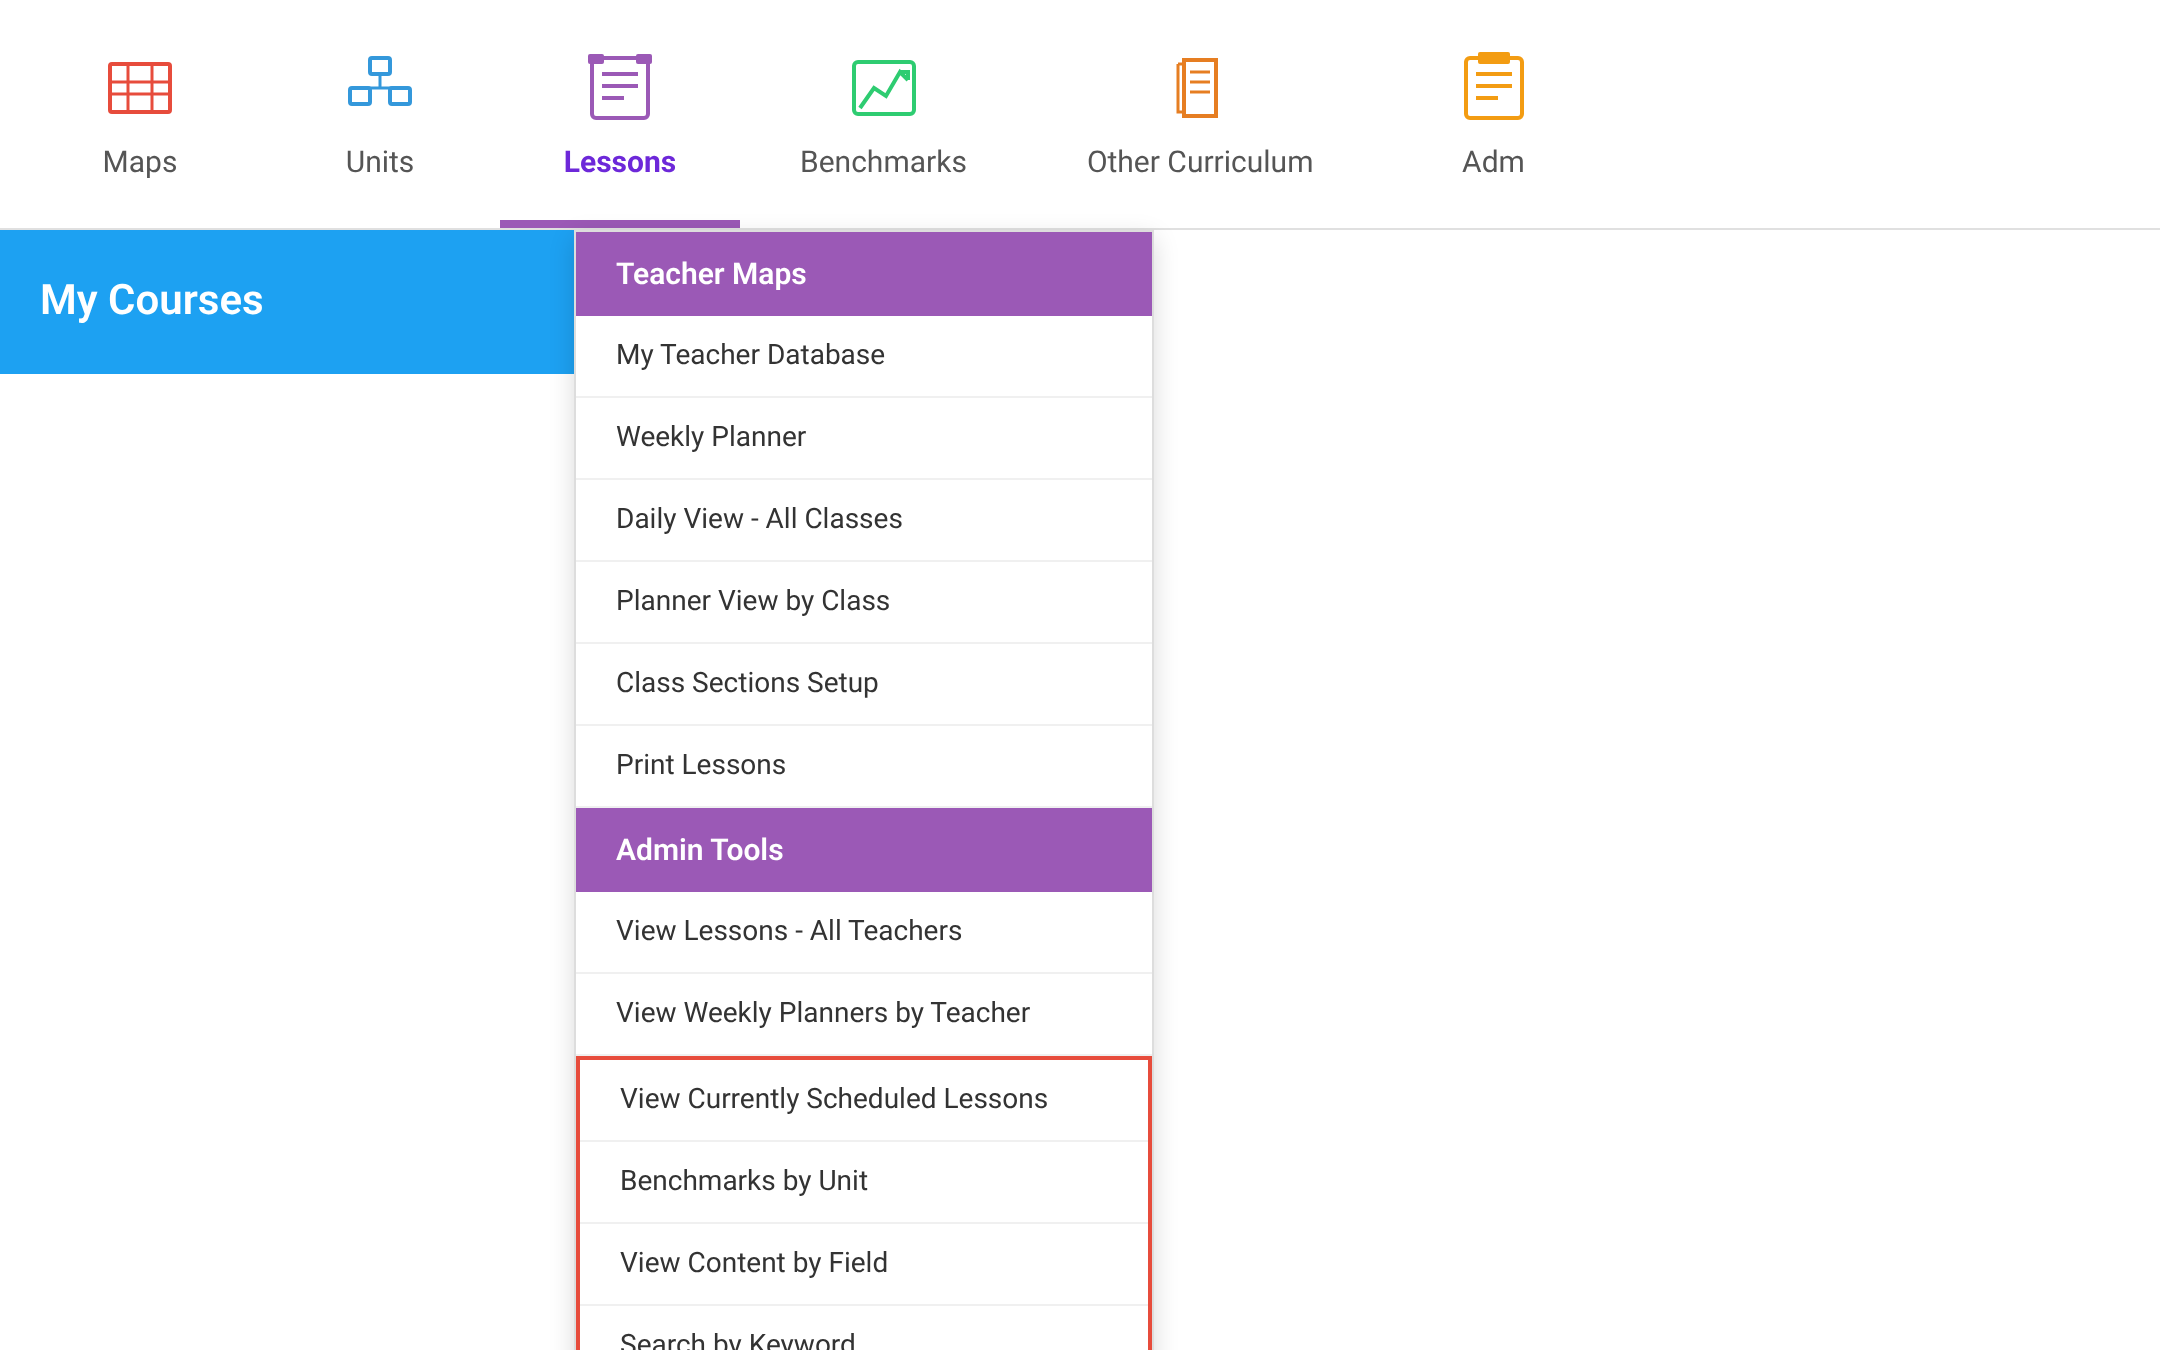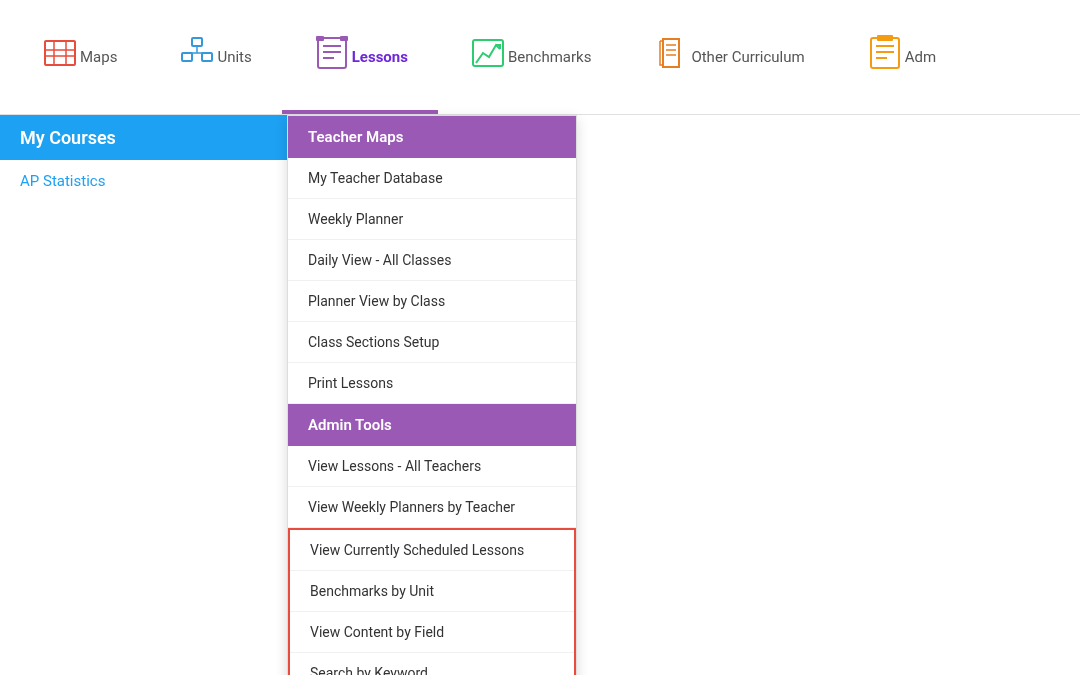--- a/index.html
+++ b/index.html
@@ -17,21 +17,21 @@
       display: flex;
       align-items: center;
       border-bottom: 1px solid #e0e0e0;
       background: #fff;
       height: 115px;
       padding: 0 10px;
     }
 
     .nav-item {
       display: flex;
-      flex-direction: row;
+      flex-direction: column;
       align-items: center;
       justify-content: center;
       padding: 10px 30px;
       cursor: pointer;
       color: #555;
       font-size: 15px;
       position: relative;
       height: 100%;
       min-width: 120px;
     }
@@ -75,23 +75,23 @@
     
     .sidebar {
       width: 290px;
       border-right: 1px solid #e0e0e0;
       background: #fff;
     }
 
     .sidebar-header {
       background: #1da1f2;
       color: #fff;
-      font-size: 18px;
+      font-size: 21px;
       font-weight: 600;
-      padding: 12px 20px;
+      padding: 24px 20px;
     }
 
     .sidebar-link {
       color: #1da1f2;
       padding: 12px 20px;
       display: block;
       font-size: 15px;
       cursor: pointer;
     }
 
@@ -231,21 +231,20 @@
   </div>
 
 </div>
 
 <div class="main-content">
 
   <div class="sidebar">
     <div class="sidebar-header">
       <span>My Courses</span>
     </div>
-    <a class="sidebar-link">AP Statistics</a>
   </div>
 
   <div class="page-area">
     <span>Welcome to Curriculum Tr</span>
   </div>
 
   <div class="dropdown-menu">
 
     <div class="dropdown-section-header">
       <span>Teacher Maps</span>

